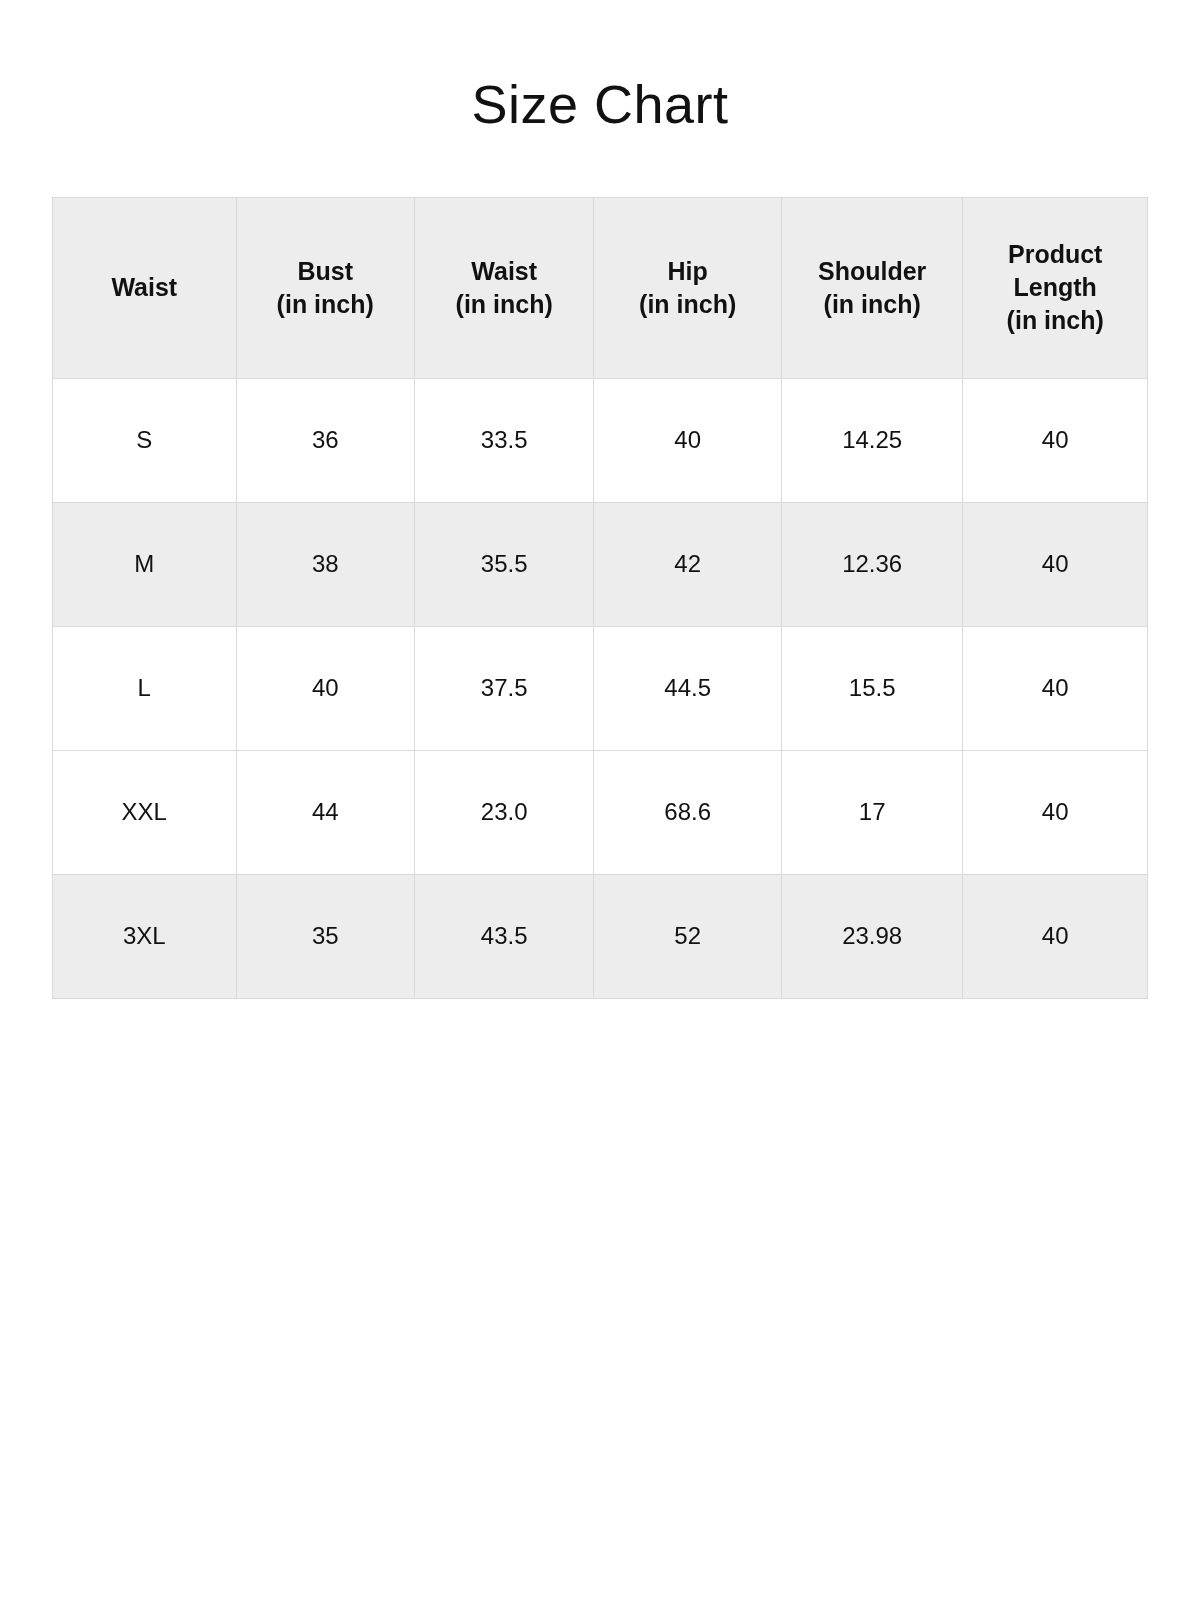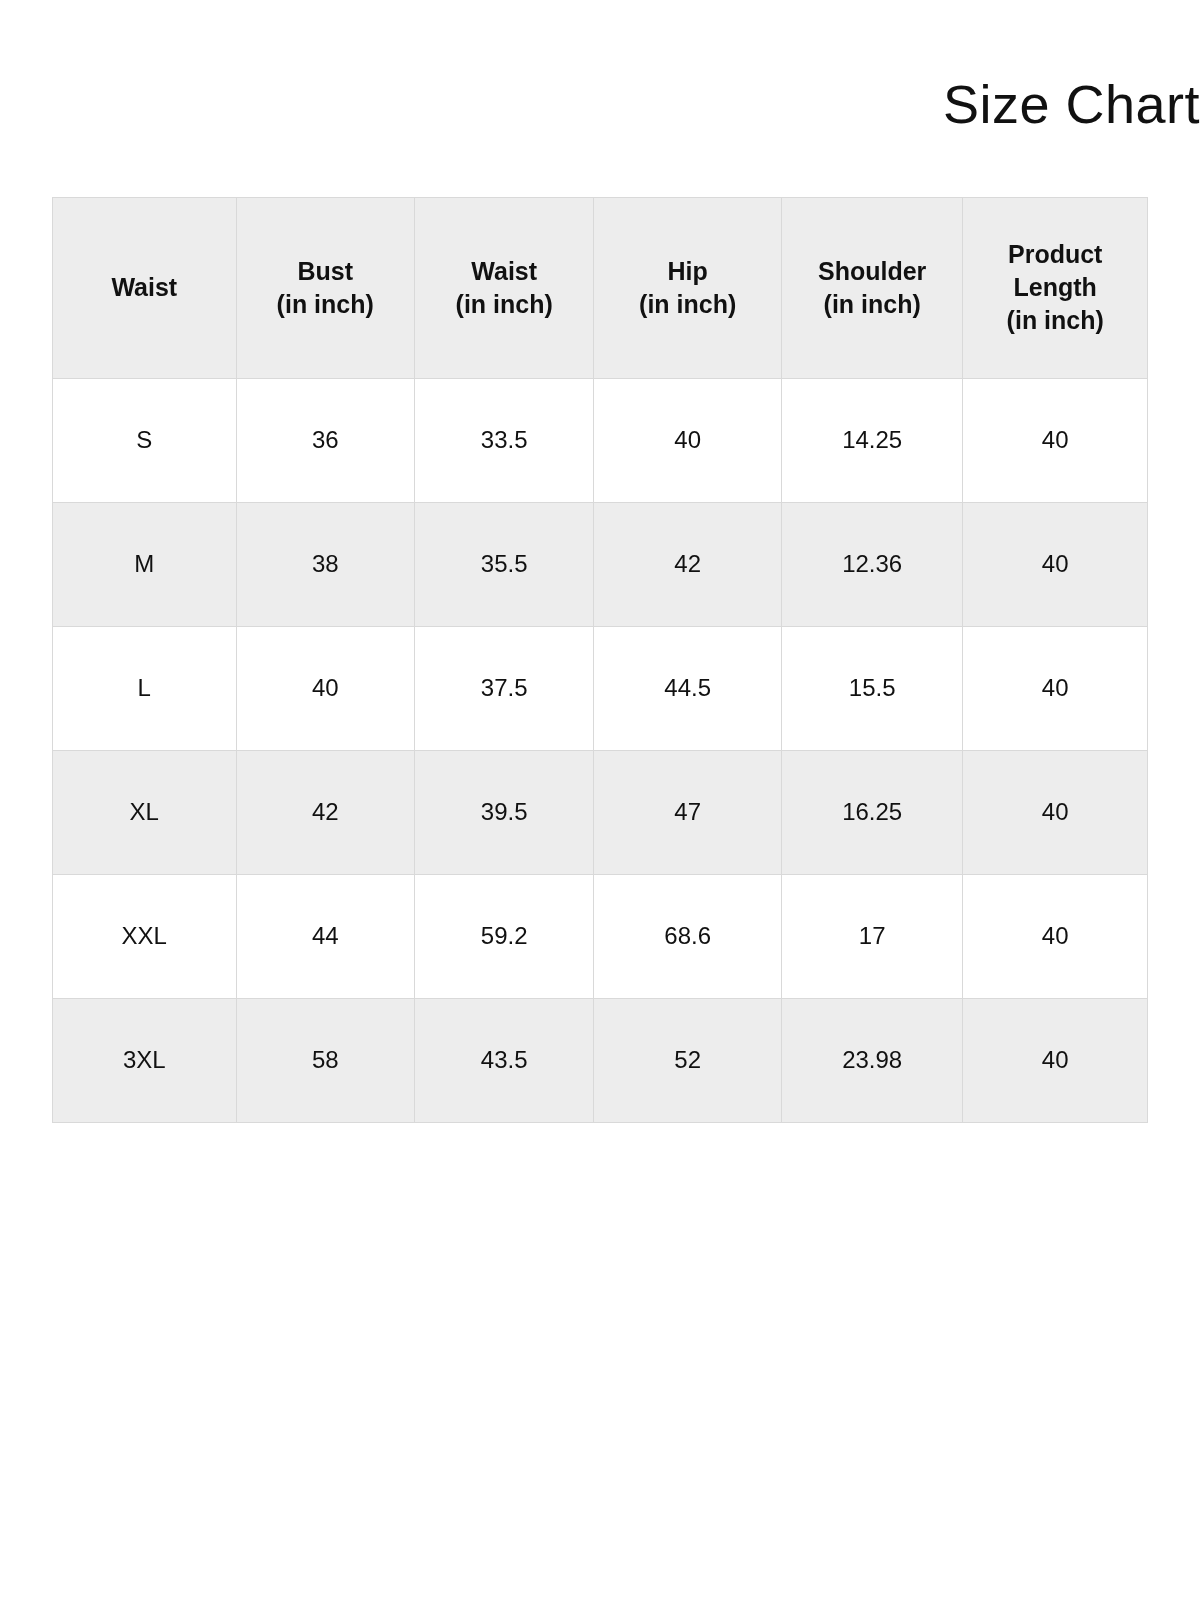--- a/index.html
+++ b/index.html
@@ -15,21 +15,21 @@
     -webkit-font-smoothing: antialiased;
   }
   .page {
     width: 1200px;
     height: 1600px;
     box-sizing: border-box;
     padding: 0;
     position: relative;
   }
   .title {
-    text-align: right;
+    text-align: center;
     font-size: 54px;
     font-weight: 400;
     letter-spacing: 0.5px;
     color: #111111;
     margin: 0;
     padding-top: 72px;
     padding-bottom: 0;
     line-height: 1.2;
   }
   .table-wrap {
@@ -140,39 +140,31 @@
           <td>40</td>
         </tr>
         <tr>
           <td>L</td>
           <td>40</td>
           <td>37.5</td>
           <td>44.5</td>
           <td>15.5</td>
           <td>40</td>
         </tr>
-        <tr class="alt">
-          <td>XL</td>
-          <td>42</td>
-          <td>39.5</td>
-          <td>47</td>
-          <td>16.25</td>
-          <td>40</td>
-        </tr>
         <tr>
           <td>XXL</td>
           <td>44</td>
-          <td>59.2</td>
+          <td>23.0</td>
           <td>68.6</td>
           <td>17</td>
           <td>40</td>
         </tr>
         <tr class="alt">
           <td>3XL</td>
-          <td>58</td>
+          <td>35</td>
           <td>43.5</td>
           <td>52</td>
           <td>23.98</td>
           <td>40</td>
         </tr>
       </tbody>
     </table>
   </div>
 
 </div>

